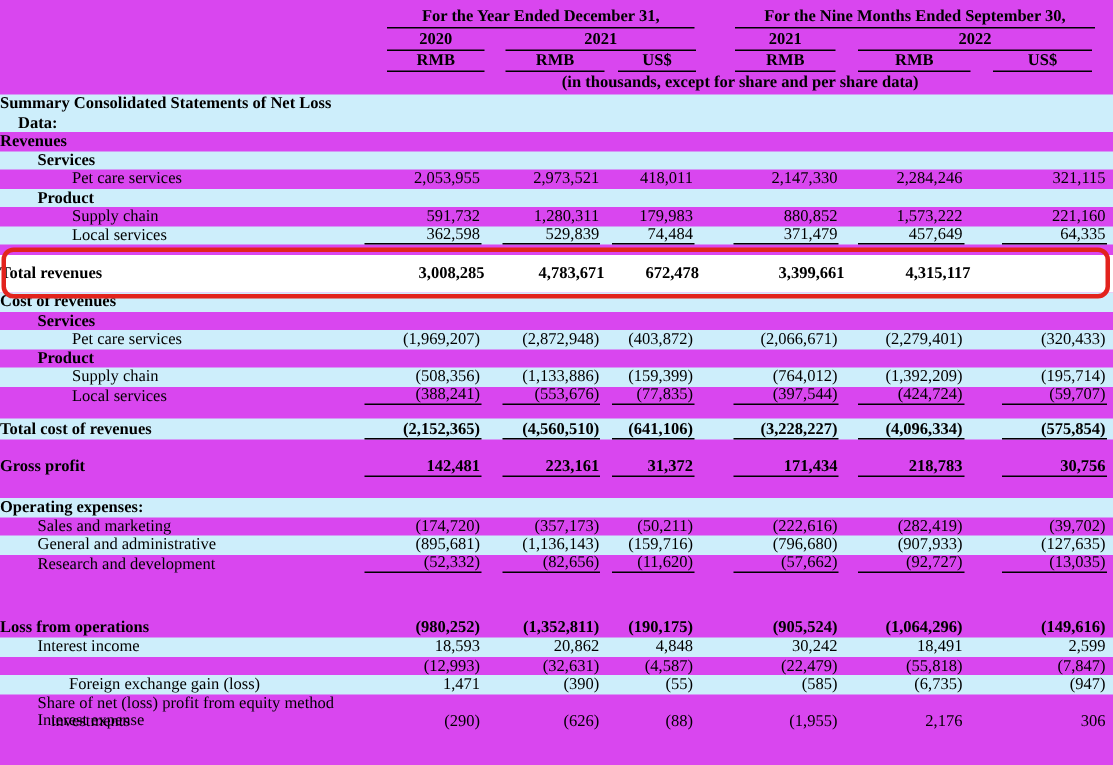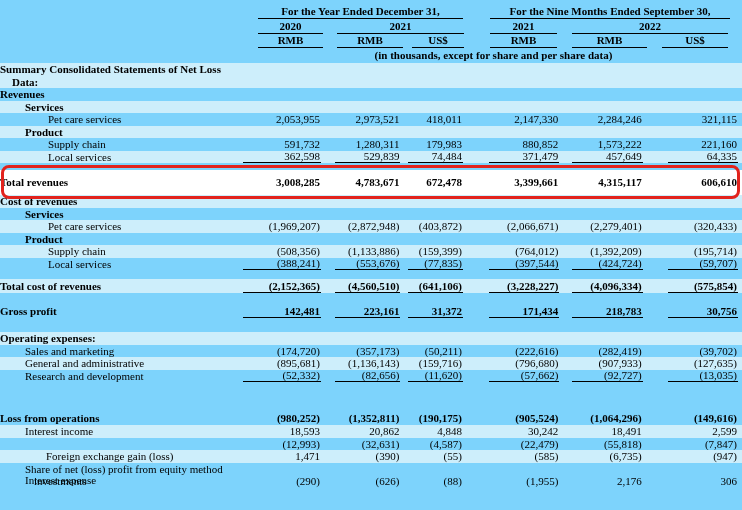--- a/index.html
+++ b/index.html
@@ -1,16 +1,16 @@
 <!DOCTYPE html>
 <html style="--stripe: #cdeefb; --hl: #e2231d;"><head>
 <meta charset="utf-8">
 <style>
   html,body{margin:0;padding:0;background:#fff;}
-  #page{position:relative;width:742px;height:510px;background:#7dd3fc;color:#000;
+  #page{position:relative;width:742px;height:510px;background:#d946ef;color:#000;
         font-family:"Liberation Serif","DejaVu Serif",serif;font-size:11px;overflow:hidden;}
 
   
   .thead{position:relative;height:63px;font-weight:bold;}
   .hcell{position:absolute;text-align:center;line-height:13px;height:13px;
          border-bottom:1.5px solid #000;white-space:nowrap;}
   .hg1{left:258px;width:205px;top:5px;}
   .hg2{left:490px;width:240px;top:5px;}
   .hy1{left:258px;width:65px;top:20px;}
   .hy2{left:337px;width:127px;top:20px;}
@@ -194,21 +194,20 @@
       <div class="val c1">3,008,285</div>
       <div class="gap g1"></div>
       <div class="val c2">4,783,671</div>
       <div class="gap g2"></div>
       <div class="val c3">672,478</div>
       <div class="gap g3"></div>
       <div class="val c4">3,399,661</div>
       <div class="gap g4"></div>
       <div class="val c5">4,315,117</div>
       <div class="gap g5"></div>
-      <div class="val c6">606,610</div>
     </div>
       <div class="row shaded bold">
       <div class="label">
         <div class="lab-line">Cost of revenues</div>
       </div>
       <div class="val c1"></div>
       <div class="gap g1"></div>
       <div class="val c2"></div>
       <div class="gap g2"></div>
       <div class="val c3"></div>

